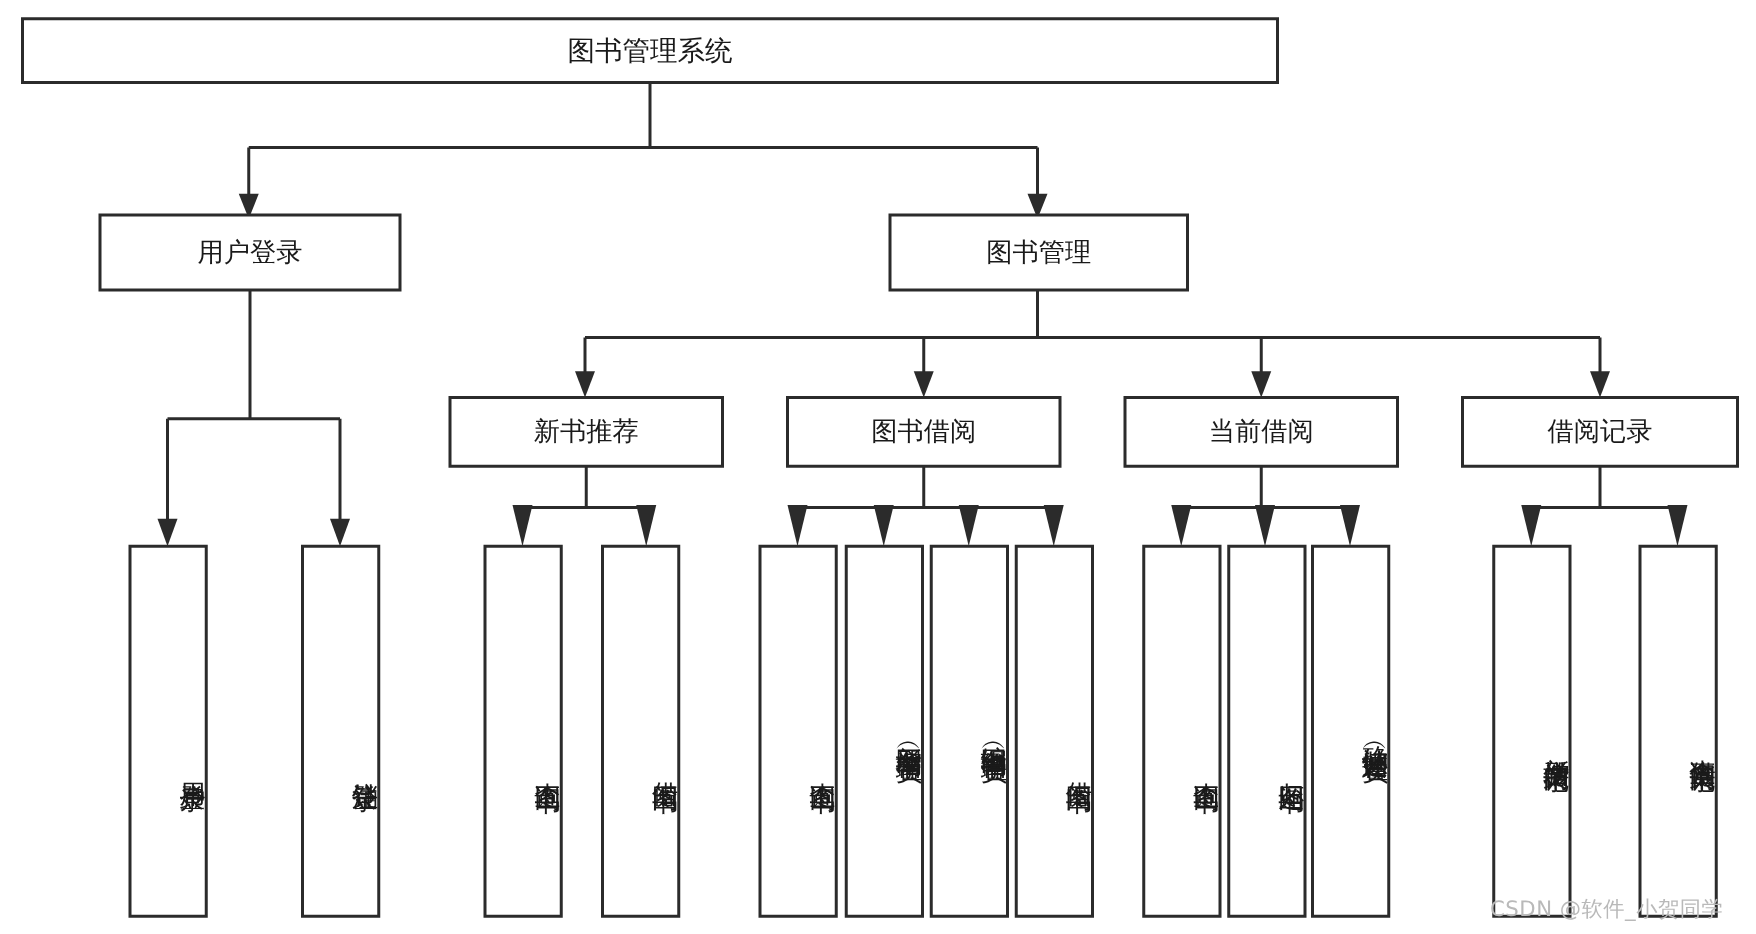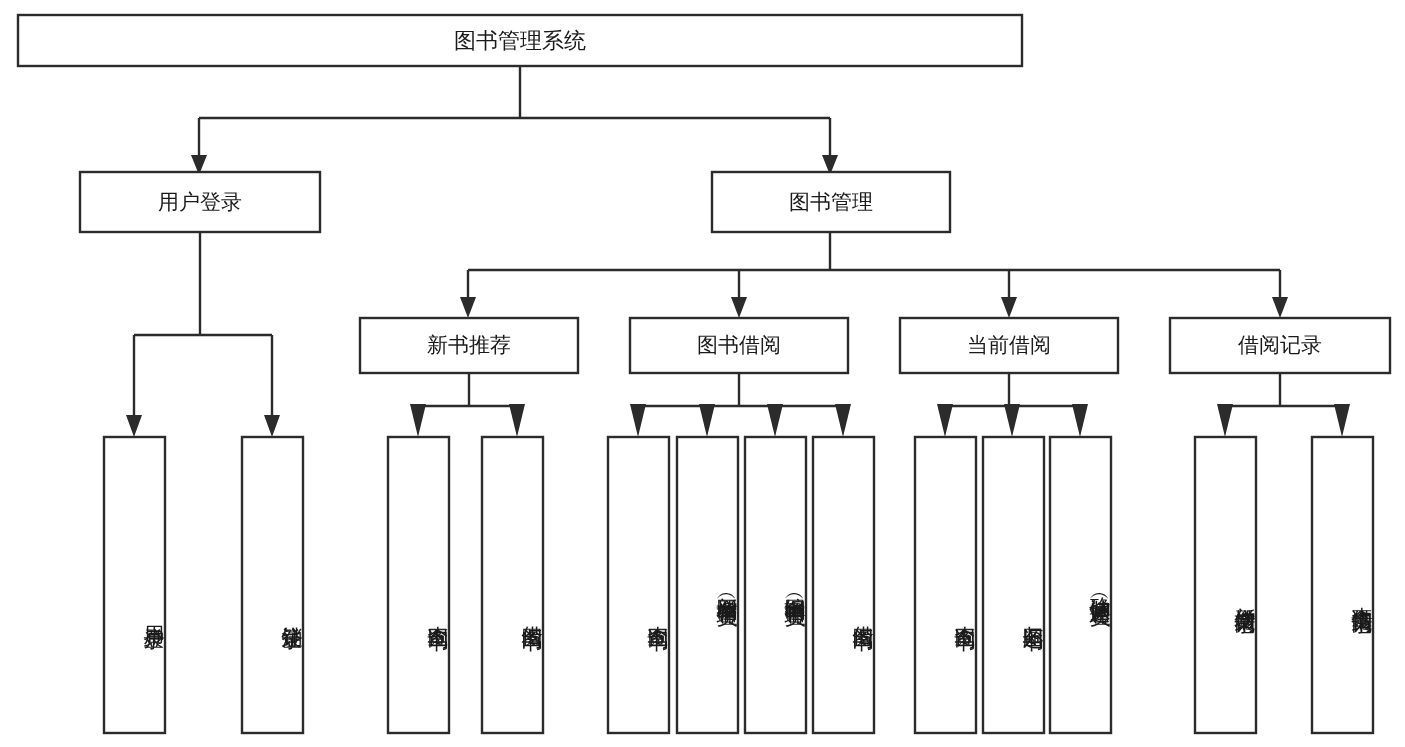--- a/index.html
+++ b/index.html
@@ -227,13 +227,14 @@
   <div class="vlabel" style="left:745px; top:443px; width:61px; height:288px;">编辑图书（管理员）</div>
   <div class="vlabel" style="left:813px; top:497px; width:61px; height:230px;">借阅图书</div>
 
   <div class="vlabel" style="left:915px; top:497px; width:61px; height:230px;">查询图书</div>
   <div class="vlabel" style="left:983px; top:497px; width:61px; height:230px;">归还图书</div>
   <div class="vlabel" style="left:1050px; top:443px; width:61px; height:288px;">确认归还（管理员）</div>
 
   <div class="vlabel" style="left:1195px; top:460px; width:61px; height:268px;">新增借阅记录</div>
   <div class="vlabel" style="left:1312px; top:460px; width:61px; height:268px;">查询借阅记录</div>
 
+  <div class="watermark">CSDN @软件_小贺同学</div>
 </div>
 
 </body></html>

